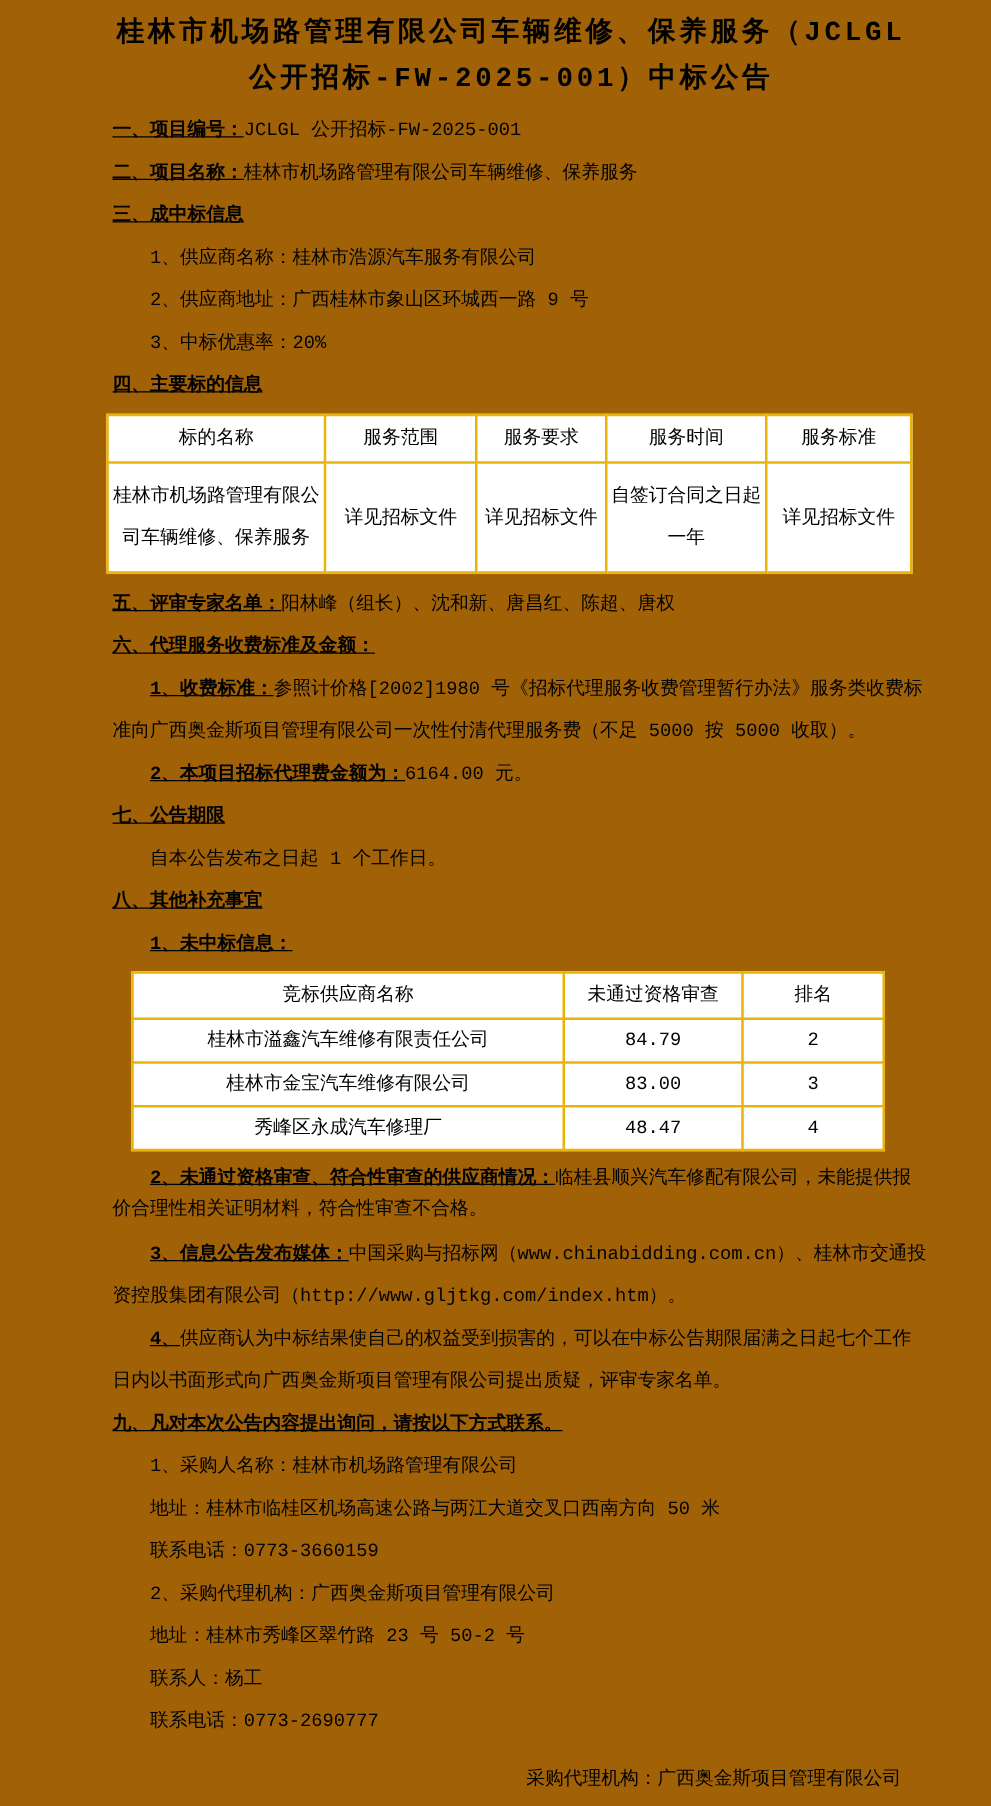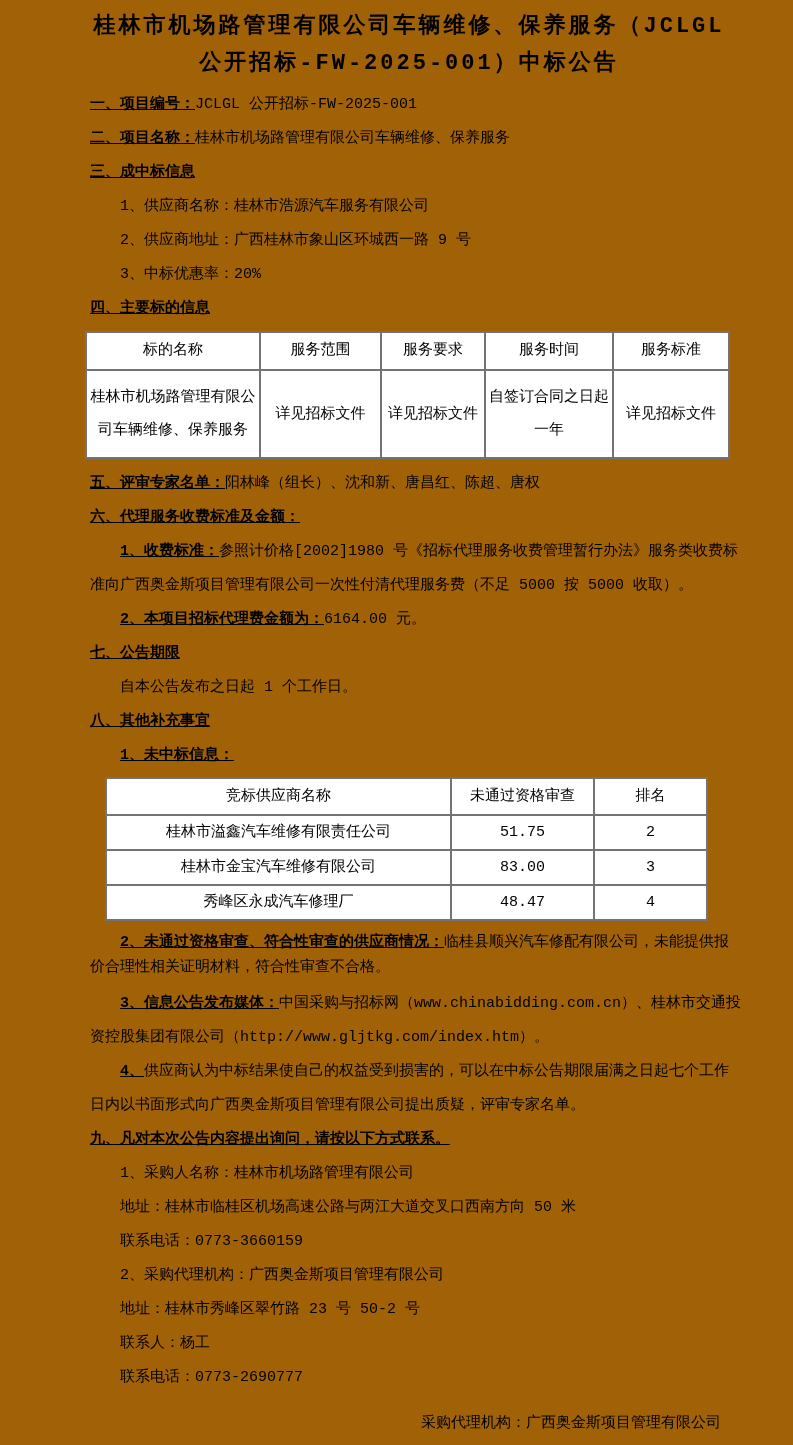--- a/index.html
+++ b/index.html
@@ -23,21 +23,21 @@
   .h { font-weight: bold; text-decoration: underline; }
   .lbl { font-weight: bold; text-decoration: underline; }
   .sub { padding-left: 30px; }
   .wrapi { text-indent: 30px; }
   .tight { line-height: 25px; margin: 9px 0 7px 0; }
   table.tbl {
     border-collapse: collapse; table-layout: fixed;
     background: #ffffff;
   }
   table.tbl th, table.tbl td {
-    border: 2px solid #737373;
+    border: 2px solid #eab308;
     font-weight: normal;
     text-align: center; vertical-align: middle;
     padding: 1px 2px;
     overflow: hidden;
   }
   table.tbl1 { width: 643px; margin: 5px 0 8px -5px; }
   table.tbl1 th { height: 38px; line-height: 24px; }
   table.tbl1 td { height: 88px; line-height: 33px; }
   table.tbl2 { width: 601px; margin: 4px 0 0 15px; }
   table.tbl2 th { height: 37px; line-height: 24px; border-radius: 15px; }
@@ -116,21 +116,21 @@
     <thead>
       <tr>
         <th>竞标供应商名称</th>
         <th>未通过资格审查</th>
         <th>排名</th>
       </tr>
     </thead>
     <tbody>
       <tr>
         <td>桂林市溢鑫汽车维修有限责任公司</td>
-        <td>51.75</td>
+        <td>84.79</td>
         <td>2</td>
       </tr>
       <tr>
         <td>桂林市金宝汽车维修有限公司</td>
         <td>83.00</td>
         <td>3</td>
       </tr>
       <tr>
         <td>秀峰区永成汽车修理厂</td>
         <td>48.47</td>

